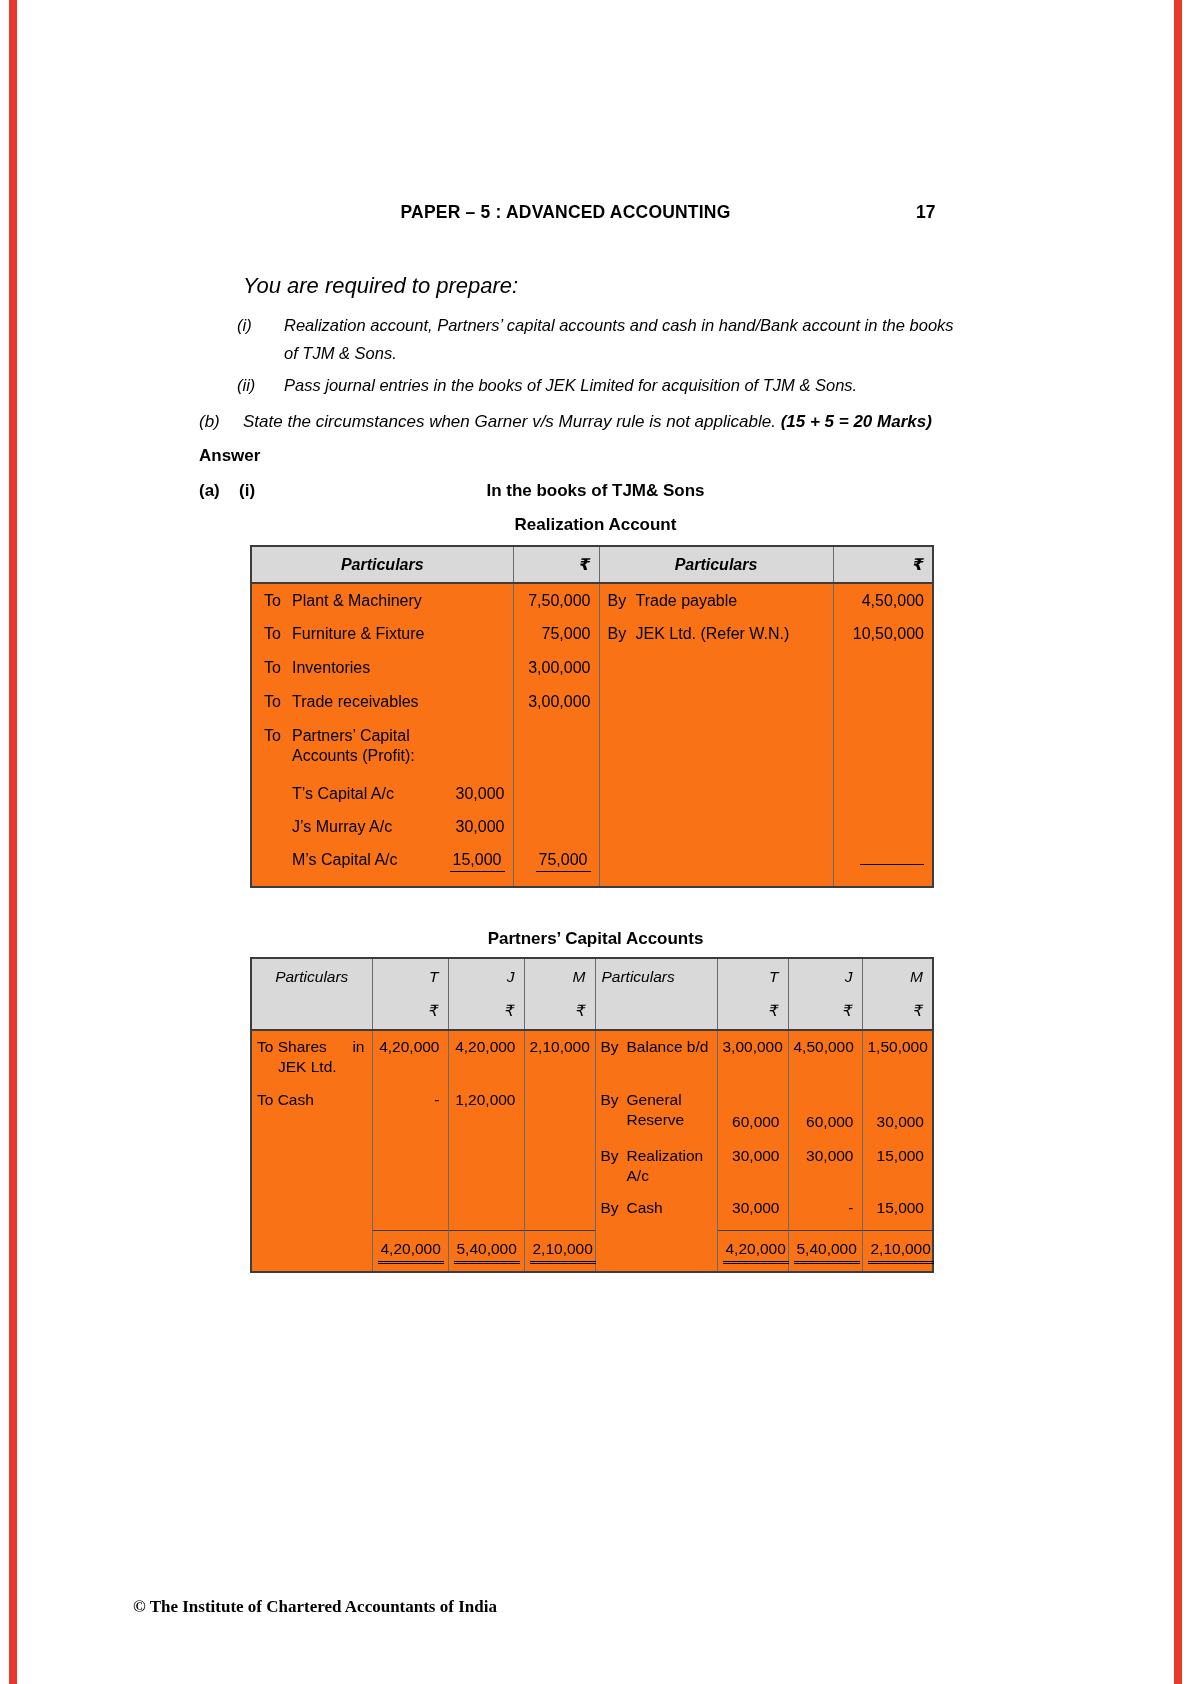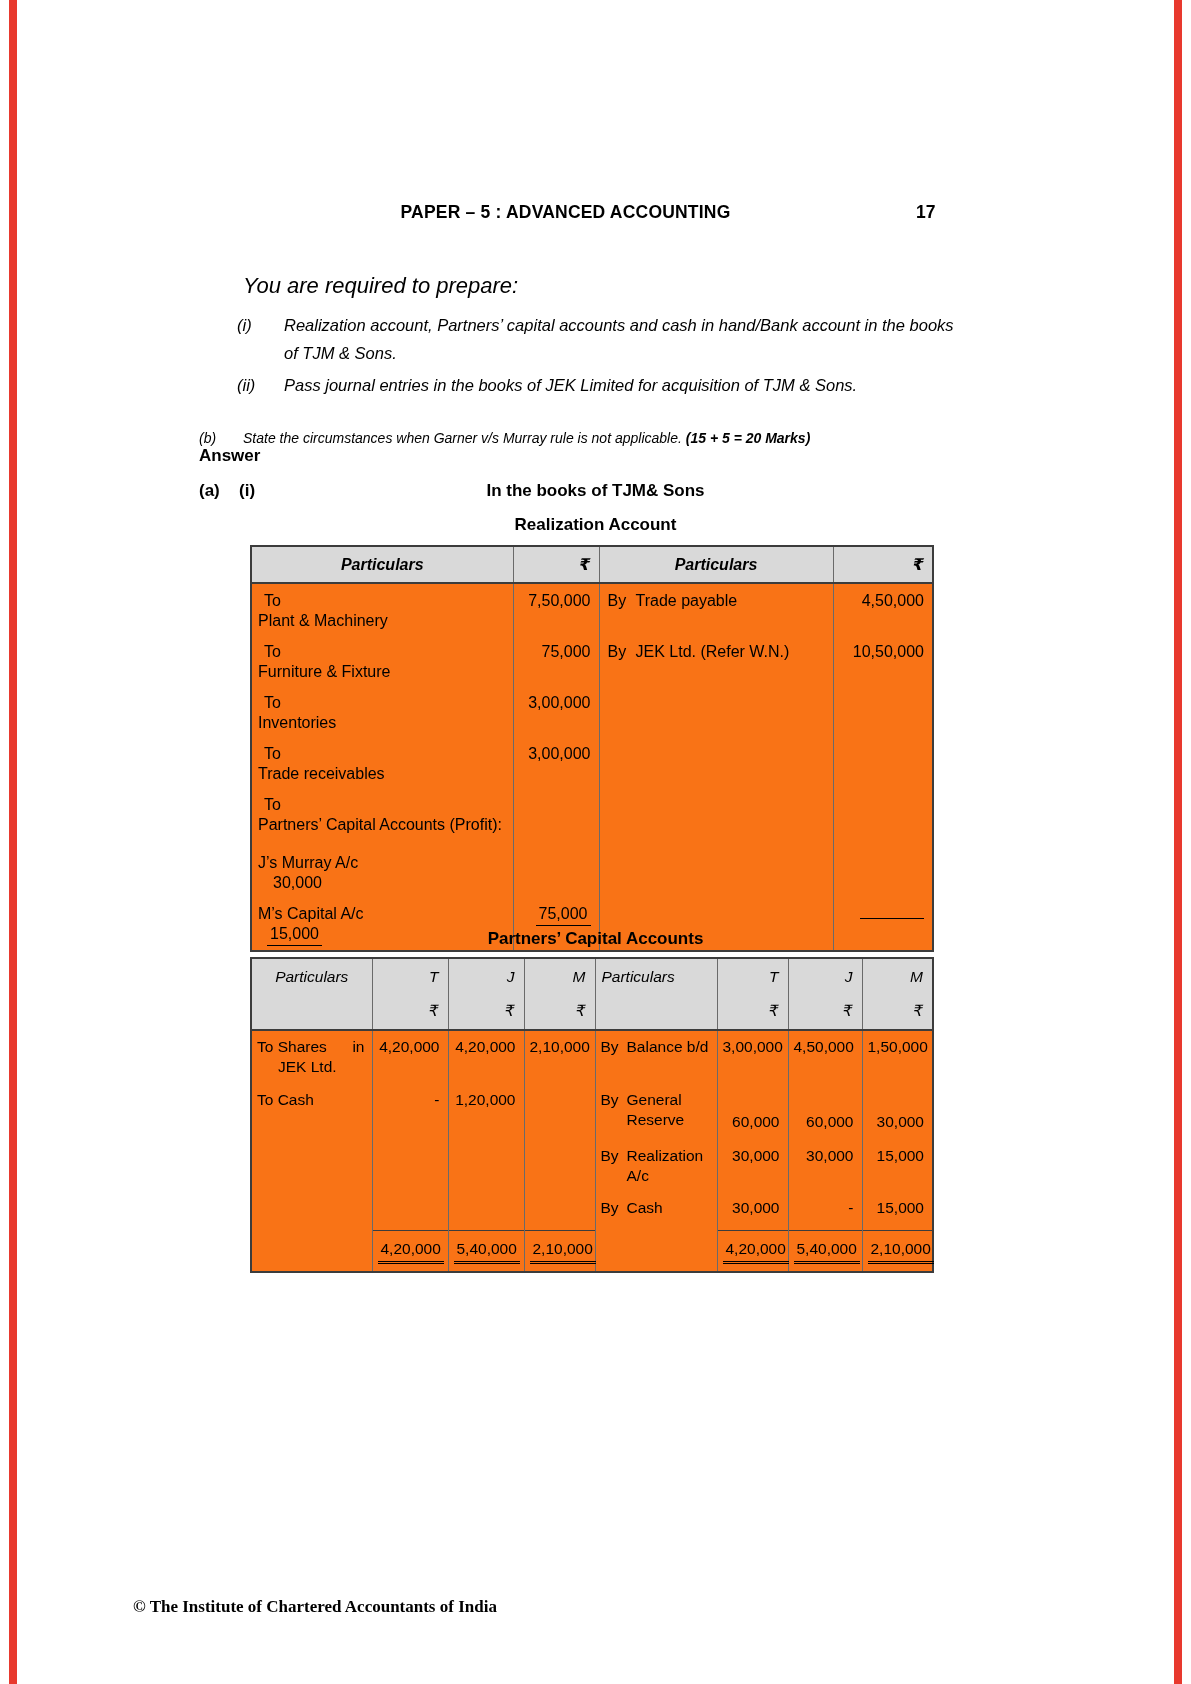--- a/index.html
+++ b/index.html
@@ -13,42 +13,42 @@
   .redbar.r { right:9px; }
 
   .doc-title { top:202px; left:0; right:60px; text-align:center; font-weight:bold; font-size:17.5px; letter-spacing:.2px; }
   .page-num  { top:202px; left:916px; font-weight:bold; font-size:17.5px; }
 
   .intro  { top:273px; left:243px; font-size:22px; }
   .q-item { left:0; right:0; font-size:16.5px; line-height:28px; }
   .q-marker { position:absolute; left:237px; top:0; }
   .q-text   { position:absolute; left:284px; top:0; width:672px; }
 
-  .partb { top:412px; left:199px; width:800px; font-size:14px;margin-top:18px; }
+  .partb { top:412px; left:199px; width:800px; font-size:17px; }
   .pb-marker { display:inline-block; width:44px; }
 
   .answer-h { top:446px; left:199px; font-size:17px; font-weight:bold; }
   .sec-title { left:250px; right:250px; text-align:center; font-weight:bold; font-size:17px; }
 
   table.acct { border-collapse:collapse; table-layout:fixed; border:2px solid #3c3c3c; background:#f97316; }
   table.acct td { border-left:1px solid #6a6a6a; border-right:1px solid #6a6a6a; vertical-align:top; }
   .t1 { top:545px; left:250px; width:682px; }
   .t1 td { font-size:16px; line-height:20px; padding:7px 6px 4px; }
   .t2 { top:957px; left:250px; width:682px; }
   .t2 td { font-size:15.5px; line-height:20px; padding:6px 5px 4px; }
 
   tr.head td, tr.head2 td { background:#d9d9d9; border-bottom:2px solid #3c3c3c; }
   tr.head td  { font-weight:bold; font-style:italic; padding:8px 8px 6px; }
   tr.head2 td { font-style:italic; padding:8px 6px 5px; }
 
   .ctr { text-align:center; }
   .amt { text-align:right; padding-right:8px !important; }
   .rup { font-family:"DejaVu Sans", sans-serif; }
 
-  .pcell { display:flex;flex-direction:column; }
+  .pcell { display:flex; }
   .pfx   { flex:none; width:34px; padding-left:6px; }
   .plbl  { flex:1; }
   .psub  { flex:none; width:66px; text-align:right; padding-right:2px; }
   .pcell2 { display:flex; }
   .pfx2  { flex:none; width:30px; padding-left:2px; }
 
   .u  { display:inline-block; border-bottom:1.5px solid #000; padding:0 3px 1px; }
   .ublank { display:inline-block; width:64px; height:15px; border-bottom:1.5px solid #000; }
   .dd { display:inline-block; border-bottom:3px double #000; padding:0 3px 2px; }
 
@@ -181,20 +181,32 @@
           </div>
         </td>
     <td class="amt"></td>
     <td></td>
     <td class="amt"></td>
   </tr>
   <tr style="height:33px">
     <td>
           <div class="pcell">
             <span class="pfx"></span>
+            <span class="plbl">T’s Capital A/c</span>
+            <span class="psub">30,000</span>
+          </div>
+        </td>
+    <td class="amt"></td>
+    <td></td>
+    <td class="amt"></td>
+  </tr>
+  <tr style="height:33px">
+    <td>
+          <div class="pcell">
+            <span class="pfx"></span>
             <span class="plbl">J’s Murray A/c</span>
             <span class="psub">30,000</span>
           </div>
         </td>
     <td class="amt"></td>
     <td></td>
     <td class="amt"></td>
   </tr>
   <tr style="height:44px">
     <td>

